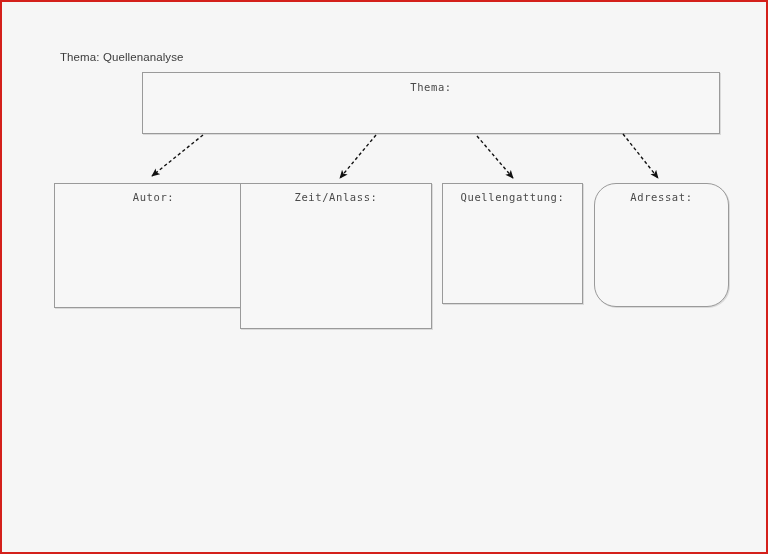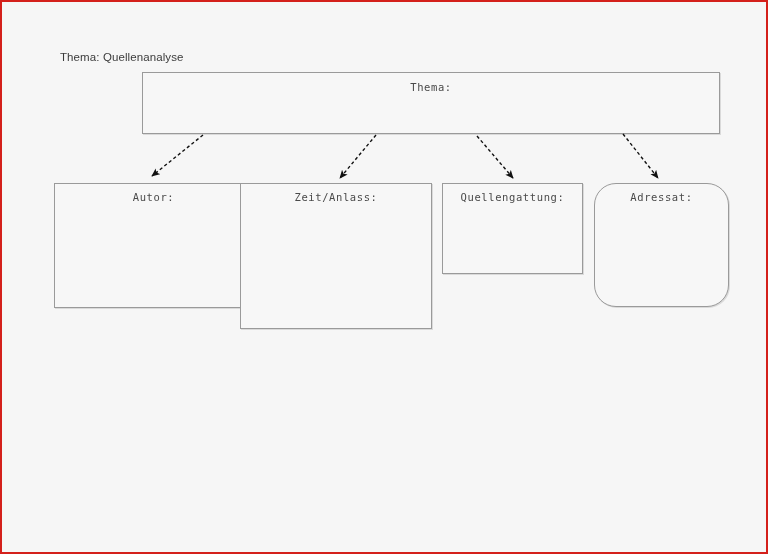--- a/index.html
+++ b/index.html
@@ -74,21 +74,21 @@
   #node-zeit {
     left: 238px;
     top: 181px;
     width: 192px;
     height: 146px;
   }
   #node-gattung {
     left: 440px;
     top: 181px;
     width: 141px;
-    height: 91px;
+    height: 121px;
   }
   #node-adressat {
     left: 592px;
     top: 181px;
     width: 135px;
     height: 124px;
     border-radius: 22px;
   }
   #arrow-layer {
     position: absolute;

